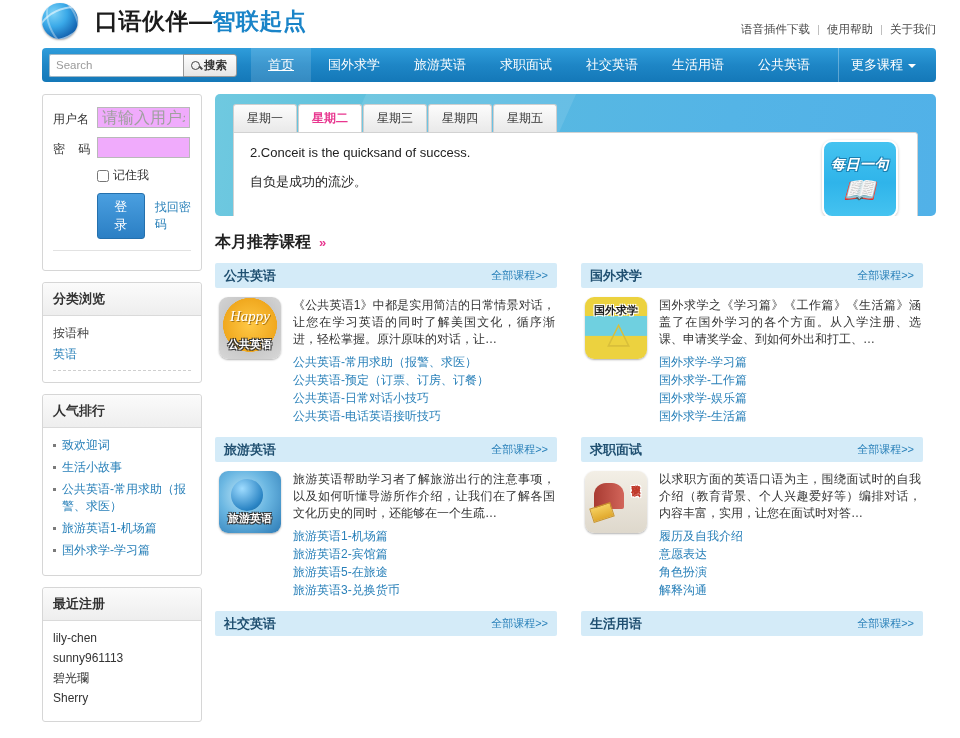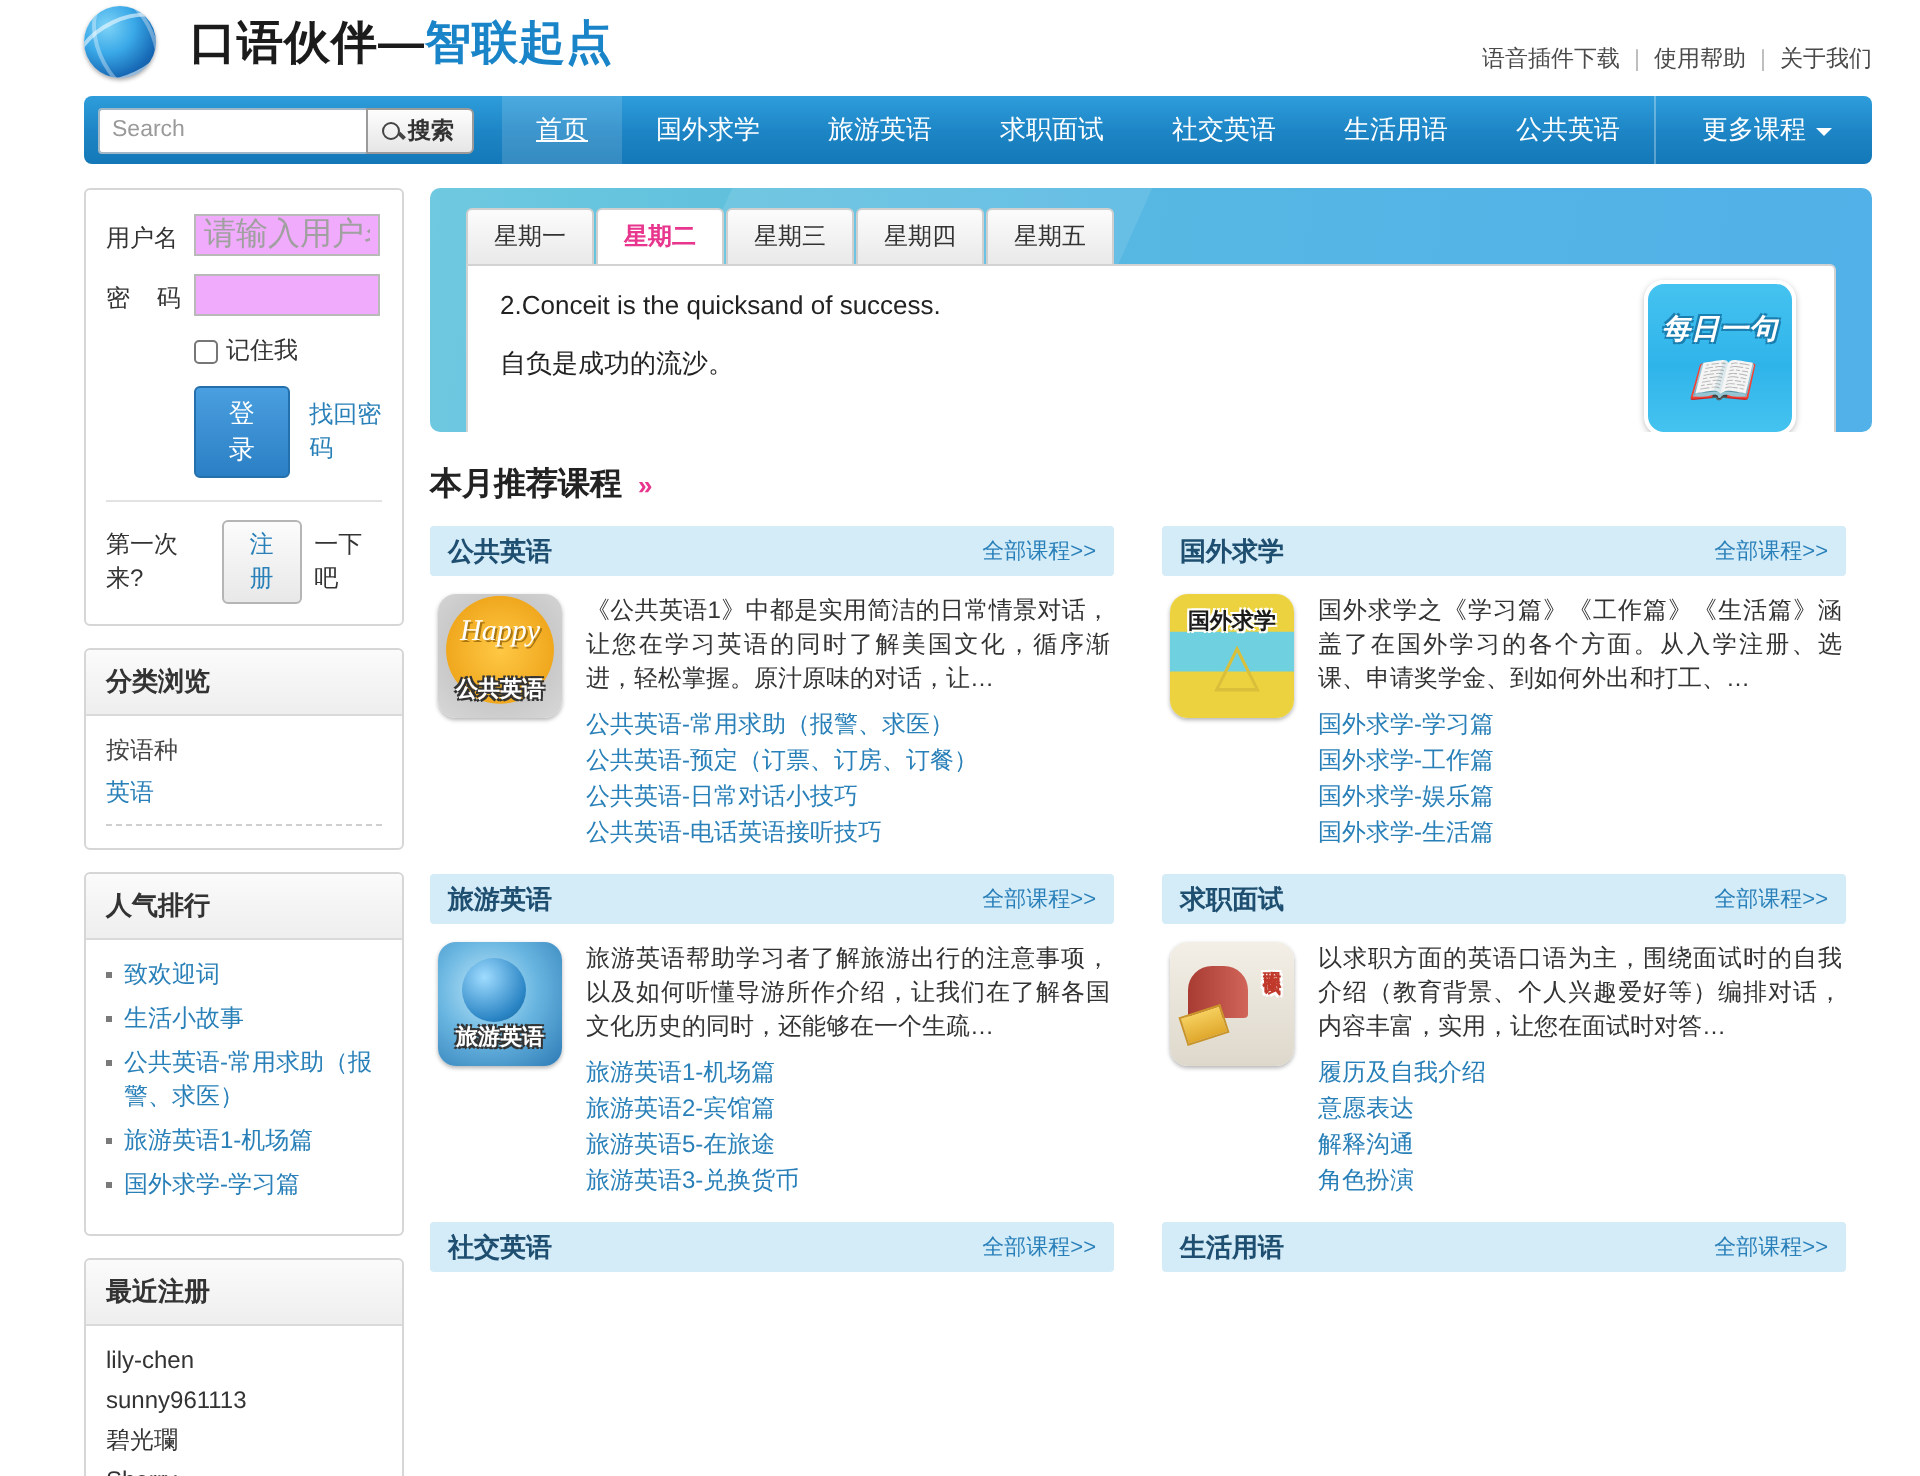--- a/index.html
+++ b/index.html
@@ -98,21 +98,21 @@
   .navitems { display: flex; align-items: center; height: 100%; margin-left: 14px; }
   .navitems a {
     color: #ffffff; font-size: 13px;
     padding: 0 17px; line-height: 34px; height: 34px;
     display: inline-block;
   }
   .navitems a.active { background: rgba(255,255,255,.14); text-decoration: underline; }
   .more {
     position: absolute; right: 6px; top: 0;
     height: 44px; line-height: 34px;
-    padding: 0 14px 0 23px;
+    padding: 0 14px 0 12px;
     color: #fff; font-size: 13px;
     border-left: 1px solid rgba(255,255,255,.30);
   }
   .caret { display:inline-block; margin-left:5px; border-left:4px solid transparent; border-right:4px solid transparent; border-top:4px solid #fff; vertical-align: middle; }
 
   
   .page { display: flex; padding: 12px 24px 0 42px; gap: 13px; }
   .sidebar { width: 160px; flex: 0 0 160px; }
   .content { flex: 1 1 auto; }
 
@@ -339,25 +339,20 @@
       </div>
       <div class="remember">
         <input type="checkbox" style="">
         <span>记住我</span>
       </div>
       <div class="btnrow">
         <button class="btn-login">登录</button>
         <a href="#">找回密码</a>
       </div>
       <div class="divider"></div>
-      <div class="regrow">
-        <span>第一次来?</span>
-        <button class="btn-reg">注册</button>
-        <span>一下吧</span>
-      </div>
     </div>
 
     <div class="panel">
       <div class="panel-hd">分类浏览</div>
       <div class="panel-bd">
         <div class="cat-sub">按语种</div>
         <a href="#" class="cat-link">英语</a>
         <div class="dashed"></div>
       </div>
     </div>
@@ -492,22 +487,22 @@
           <div class="thumb th-job">
             <div class="mailbox"></div>
             <div class="env"></div>
             <div class="vlabel">求职面试</div>
           </div>
           <div class="card-txt">
             <p class="desc">以求职方面的英语口语为主，围绕面试时的自我介绍（教育背景、个人兴趣爱好等）编排对话，内容丰富，实用，让您在面试时对答…</p>
             <div class="links">
               <a href="#">履历及自我介绍</a>
               <a href="#">意愿表达</a>
+              <a href="#">角色扮演</a>
               <a href="#">解释沟通</a>
-              <a href="#">角色扮演</a>
             </div>
           </div>
         </div>
       </div>
 
       <div class="card">
         <div class="card-hd">
           <span class="t">社交英语</span>
           <a href="#" class="all">全部课程&gt;&gt;</a>
         </div>

